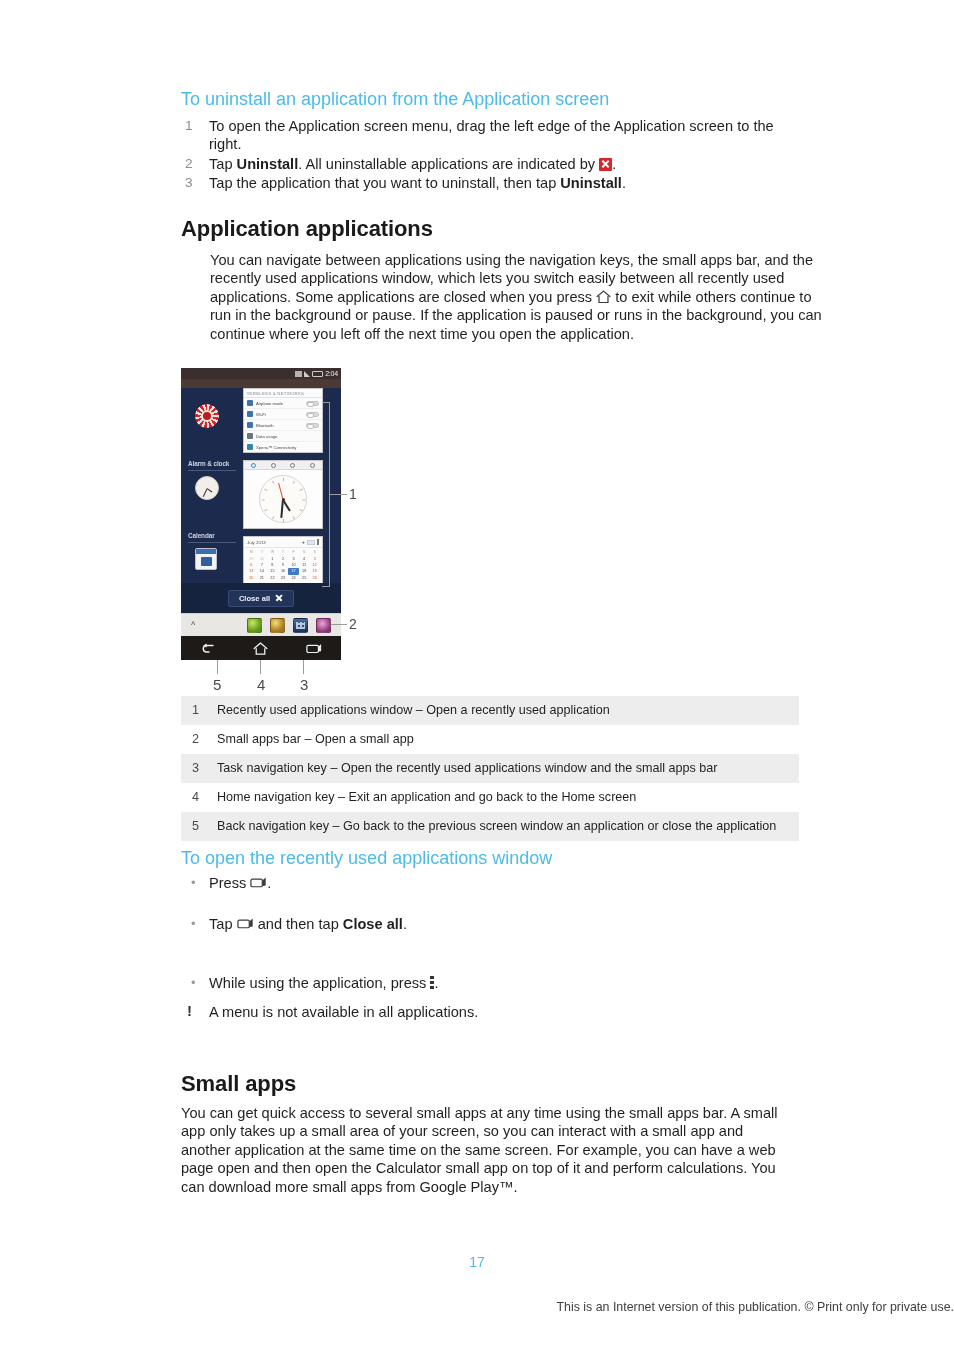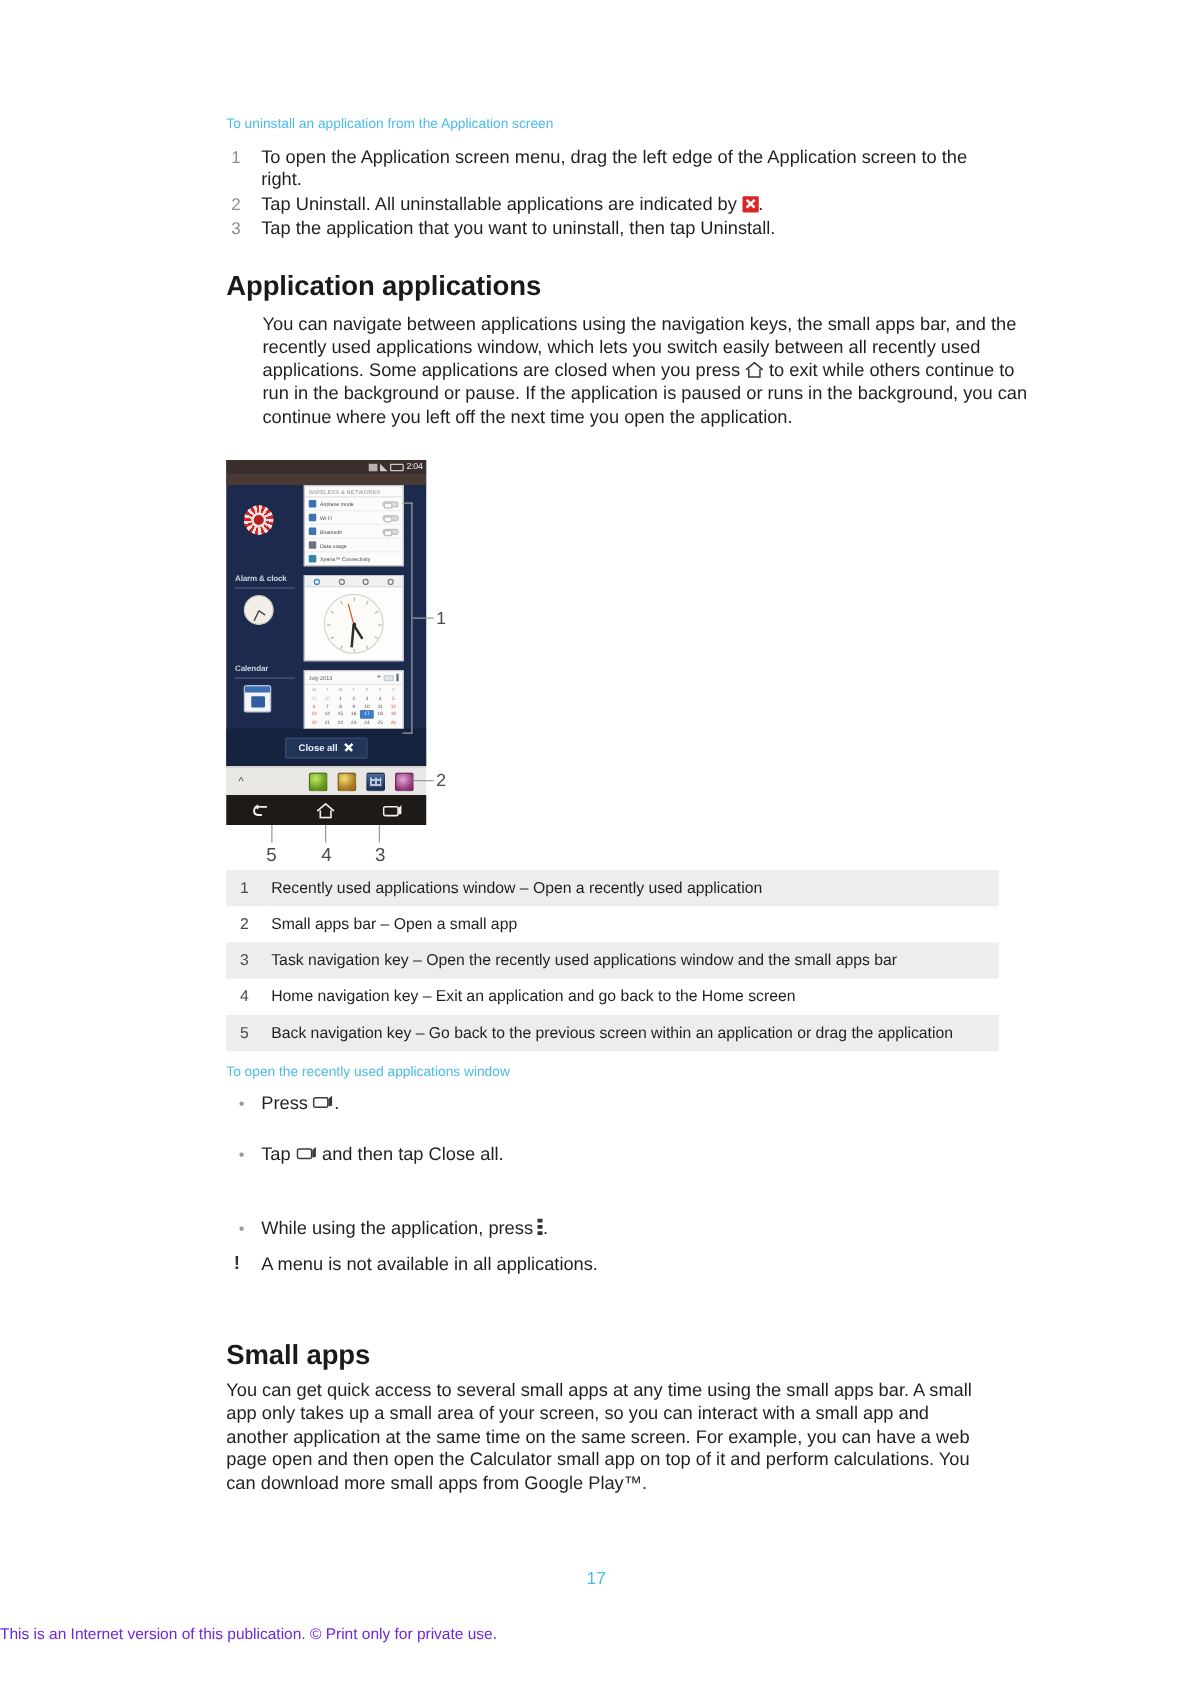--- a/index.html
+++ b/index.html
@@ -11,21 +11,21 @@
     font-family: "Liberation Sans", sans-serif;
     color: #231f20;
     position: relative;
     overflow: hidden;
   }
   .page { position: relative; width: 954px; height: 1350px; }
 
   
   .sub-heading {
     color: #4cbbe8;
-    font-size: 11px;
+    font-size: 18px;
     line-height: 18px;
     font-weight: 400;
     margin: 0;
   }
   .h2 {
     font-size: 22px;
     font-weight: bold;
     line-height: 26px;
     margin: 0;
     color: #1a1a1a;
@@ -74,21 +74,21 @@
     padding-left: 28px;
   }
   .note-item .excl {
     position: absolute;
     left: 6px;
     top: -1px;
     font-weight: bold;
     font-size: 15px;
     color: #333;
   }
-  b, .bold { font-weight: normal; }
+  b, .bold { font-weight: bold; }
 
   
   .ic {
     display: inline-block;
     vertical-align: -2px;
     position: relative;
   }
   .ic-uninstall {
     width: 13px; height: 13px;
     background: #d8252a;
@@ -143,22 +143,22 @@
     top: 1254px;
     left: 0; width: 954px;
     text-align: center;
     color: #4cbbe8;
     font-size: 14px;
   }
   .disclaimer {
     position: absolute;
     top: 1300px;
     left: 0; width: 954px;
-    text-align: left;
-    color: #6d28d9;
+    text-align: right;
+    color: #404040;
     font-size: 12.4px;
   }
 
   
   .figure { position: absolute; left: 181px; top: 368px; width: 190px; height: 305px; }
 
   .phone-shot {
     position: absolute; left: 0; top: 0;
     width: 160px; height: 245px;
     background: #1b2a4d;
@@ -677,21 +677,21 @@
       <tr class="shade">
         <td class="n">3</td>
         <td class="d">Task navigation key – Open the recently used applications window and the small apps bar</td>
       </tr>
       <tr>
         <td class="n">4</td>
         <td class="d">Home navigation key – Exit an application and go back to the Home screen</td>
       </tr>
       <tr class="shade">
         <td class="n">5</td>
-        <td class="d">Back navigation key – Go back to the previous screen within an application or drag the application</td>
+        <td class="d">Back navigation key – Go back to the previous screen window an application or close the application</td>
       </tr>
     </tbody>
   </table>
 
   <div style="position:absolute; left:181px; top:849px; width:620px;">
     <p class="sub-heading">To open the recently used applications window</p>
     <div class="bullet-item" style="margin-top:7px;">
       <span class="dot">•</span><span>Press </span><svg class="ic ic-task" viewBox="0 0 18 12">
           <rect x="1" y="2.5" width="12" height="8" rx="1.4" stroke="#3a3a3a" stroke-width="1.3" fill="none"></rect>
           <path d="M13.6 3.4 L16.6 0.8 L16.6 9.2 L13.6 9.8 Z" fill="#3a3a3a"></path>

